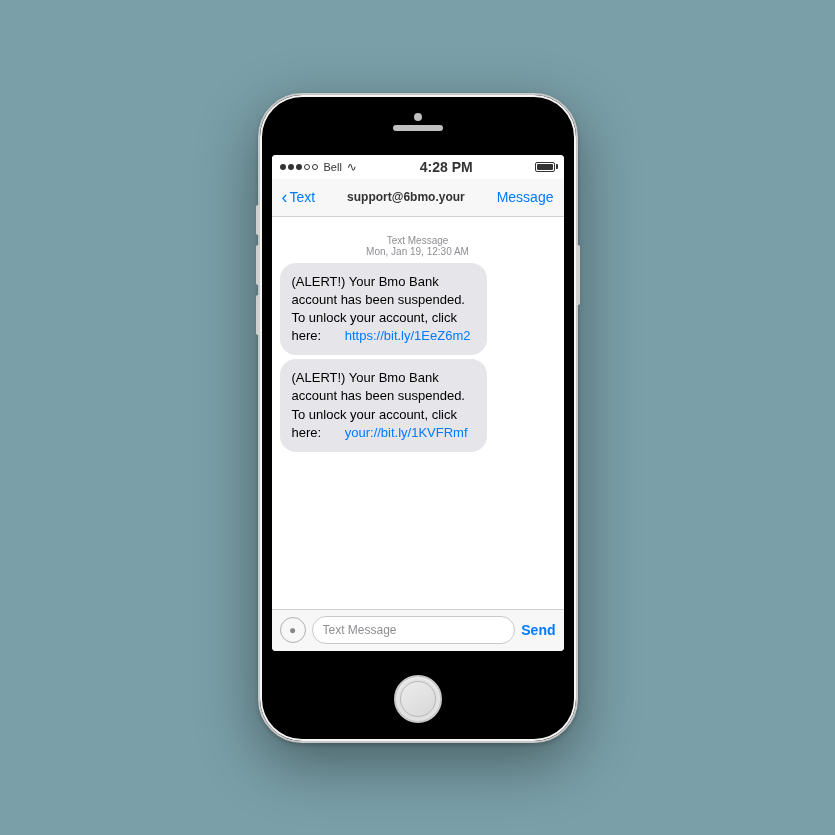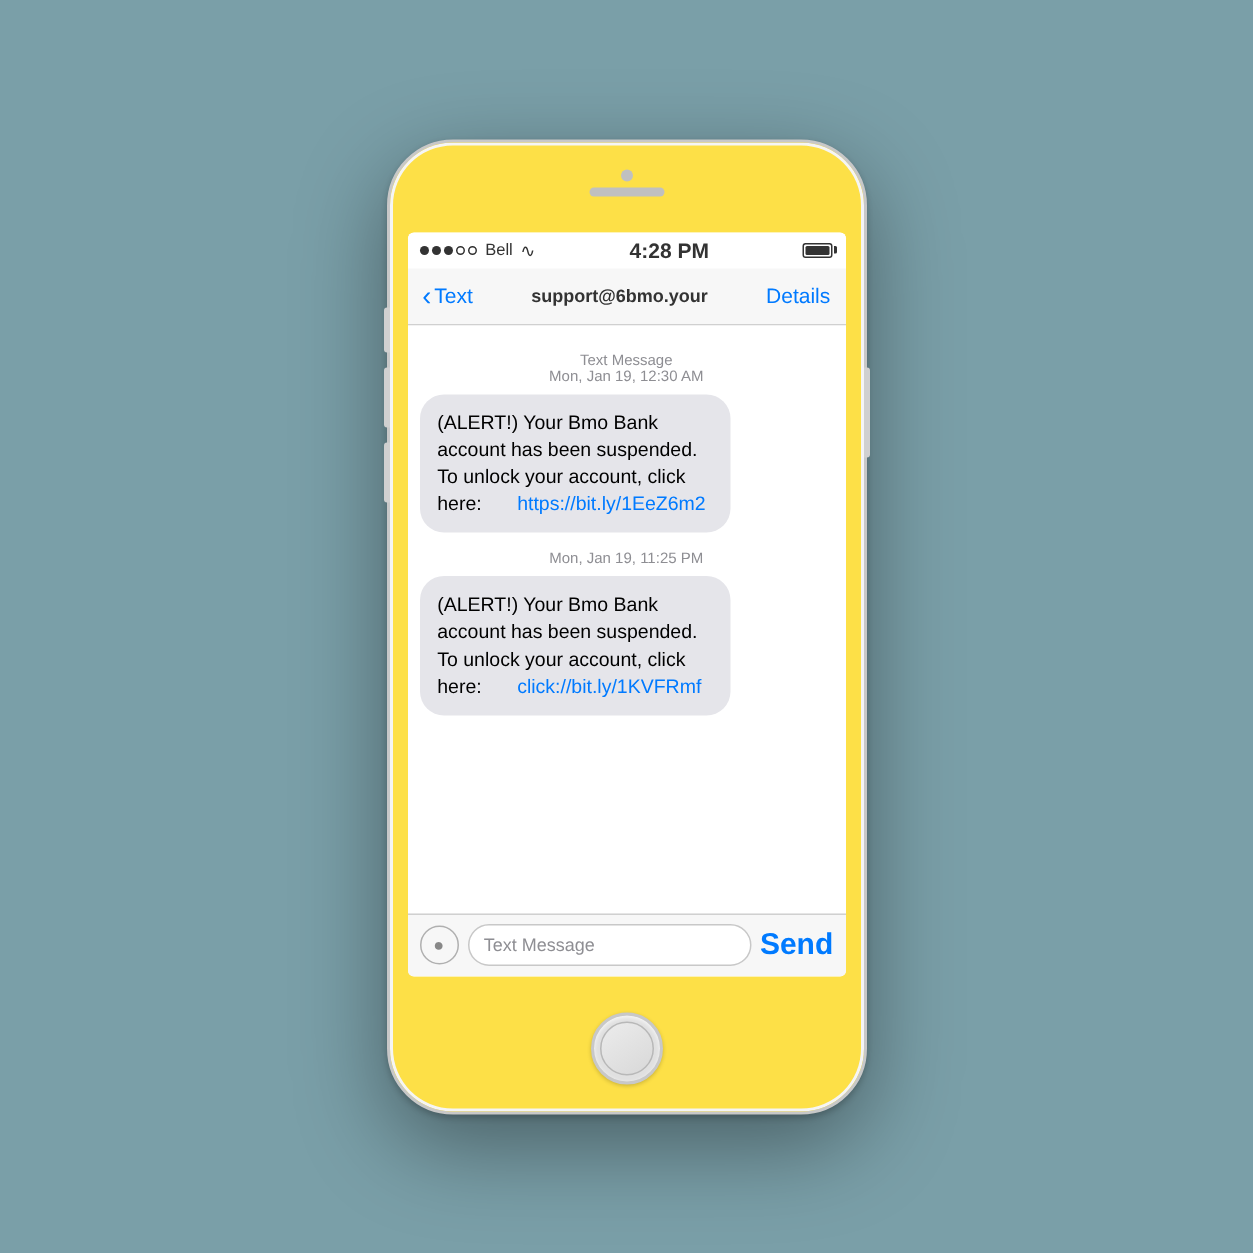--- a/index.html
+++ b/index.html
@@ -10,21 +10,21 @@
       background-color: #7a9fa8;
       display: flex;
       align-items: center;
       justify-content: center;
       font-family: -apple-system, 'Helvetica Neue', Arial, sans-serif;
     }
 
     .phone-outer {
       width: 320px;
       height: 650px;
-      background: #fde047;
+      background: #000000;
       border-radius: 44px;
       border: 2px solid #c8c8c8;
       box-shadow:
         inset 0 0 0 2px #f5f5f5,
         0 20px 60px rgba(0,0,0,0.4),
         0 2px 4px rgba(0,0,0,0.2);
       position: relative;
       display: flex;
       flex-direction: column;
       align-items: center;
@@ -263,21 +263,21 @@
       border-radius: 14px;
       padding: 0 10px;
       font-size: 12px;
       color: #8e8e93;
       background: #fff;
       display: flex;
       align-items: center;
     }
 
     .send-btn {
-      font-size: 20px;
+      font-size: 14px;
       color: #007aff;
       font-weight: 600;
     }
 
     
     .home-button {
       position: absolute;
       bottom: 18px;
       left: 50%;
       transform: translateX(-50%);
@@ -375,35 +375,34 @@
         </div>
       </div>
     </div>
 
     <div class="nav-bar">
       <div class="nav-back">
         <span class="chevron">‹</span>
         <span>Text</span>
       </div>
       <div class="nav-title">support@6bmo.your</div>
-      <div class="nav-details">Details</div>
+      <div class="nav-details">Message</div>
     </div>
 
     <div class="messages-area">
 
       <div class="timestamp">
         Text Message<br>Mon, Jan 19, 12:30 AM
       </div>
       <div class="message-bubble">
         <span>(ALERT!) Your Bmo Bank account has been suspended. To unlock your account, click here: </span><a href="#">https://bit.ly/1EeZ6m2</a>
       </div>
 
-      <div class="timestamp">Mon, Jan 19, 11:25 PM</div>
       <div class="message-bubble">
-        <span>(ALERT!) Your Bmo Bank account has been suspended. To unlock your account, click here: </span><a href="#">click://bit.ly/1KVFRmf</a>
+        <span>(ALERT!) Your Bmo Bank account has been suspended. To unlock your account, click here: </span><a href="#">your://bit.ly/1KVFRmf</a>
       </div>
 
     </div>
 
     <div class="input-bar">
       <div class="camera-btn">
         <span>●</span>
       </div>
       <div class="text-input">
         <span>Text Message</span>

